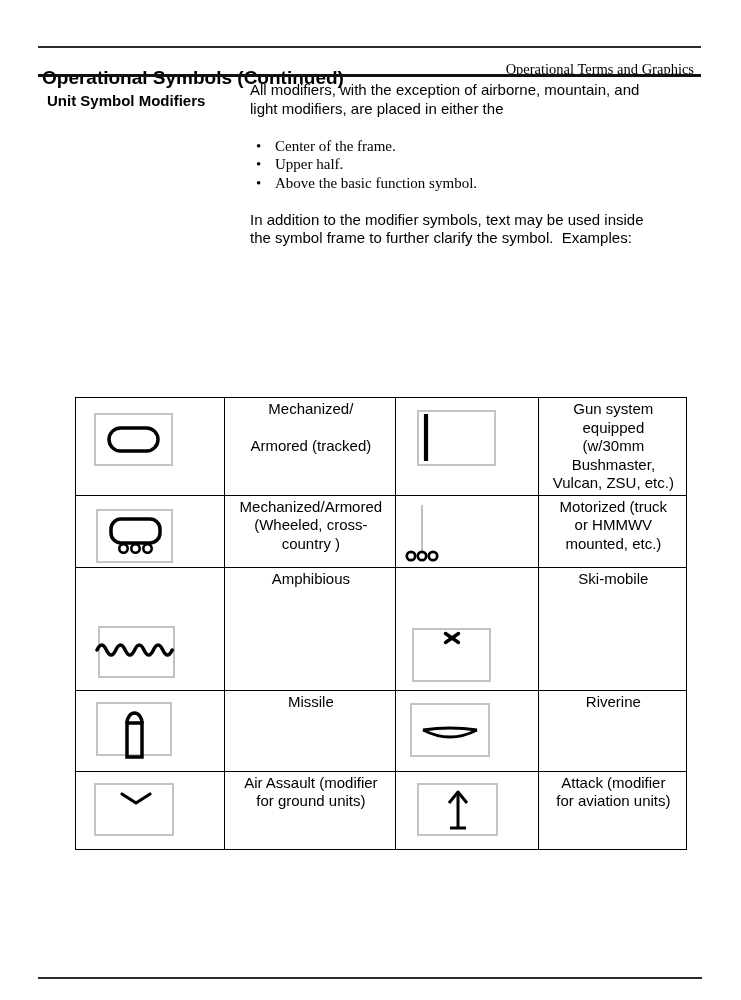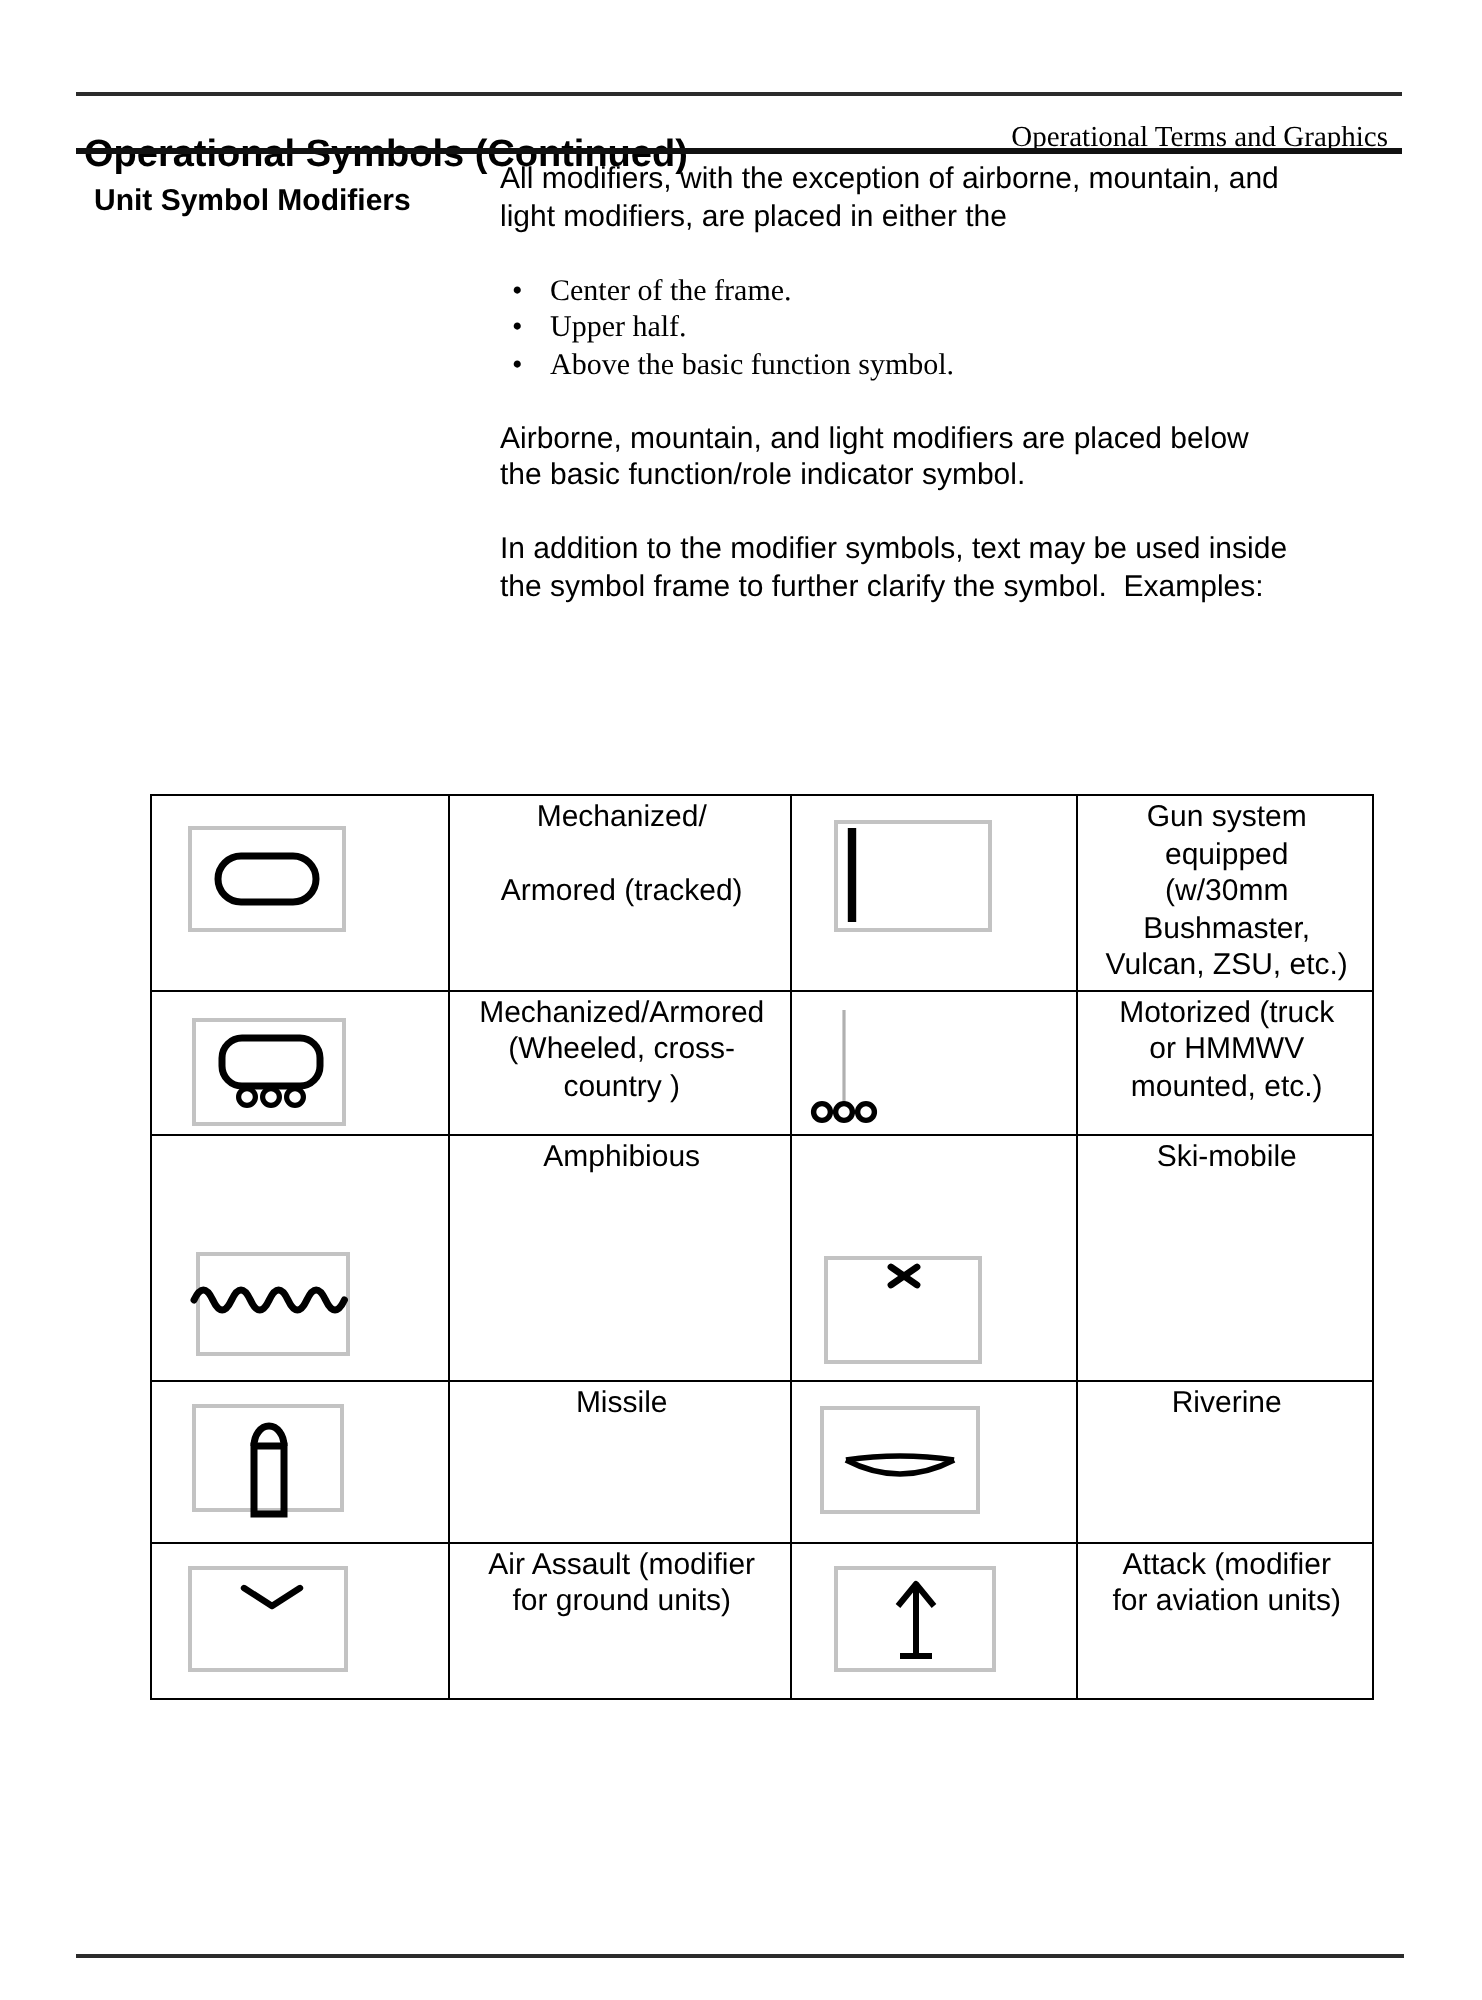--- a/index.html
+++ b/index.html
@@ -64,22 +64,20 @@
   <div class="section-label">Unit Symbol Modifiers</div>
 
   <div class="content">
     <p>All modifiers, with the exception of airborne, mountain, and
 light modifiers, are placed in either the</p>
     <ul>
       <li>Center of the frame.</li>
       <li>Upper half.</li>
       <li>Above the basic function symbol.</li>
     </ul>
-    <p>Airborne, mountain, and light modifiers are placed below
-the basic function/role indicator symbol.</p>
     <p>In addition to the modifier symbols, text may be used inside
 the symbol frame to further clarify the symbol.  Examples:</p>
   </div>
 
   <table class="sym-table">
     <colgroup>
       <col style="width:149px">
         <col style="width:170px">
         <col style="width:143px">
         <col style="width:148px">

